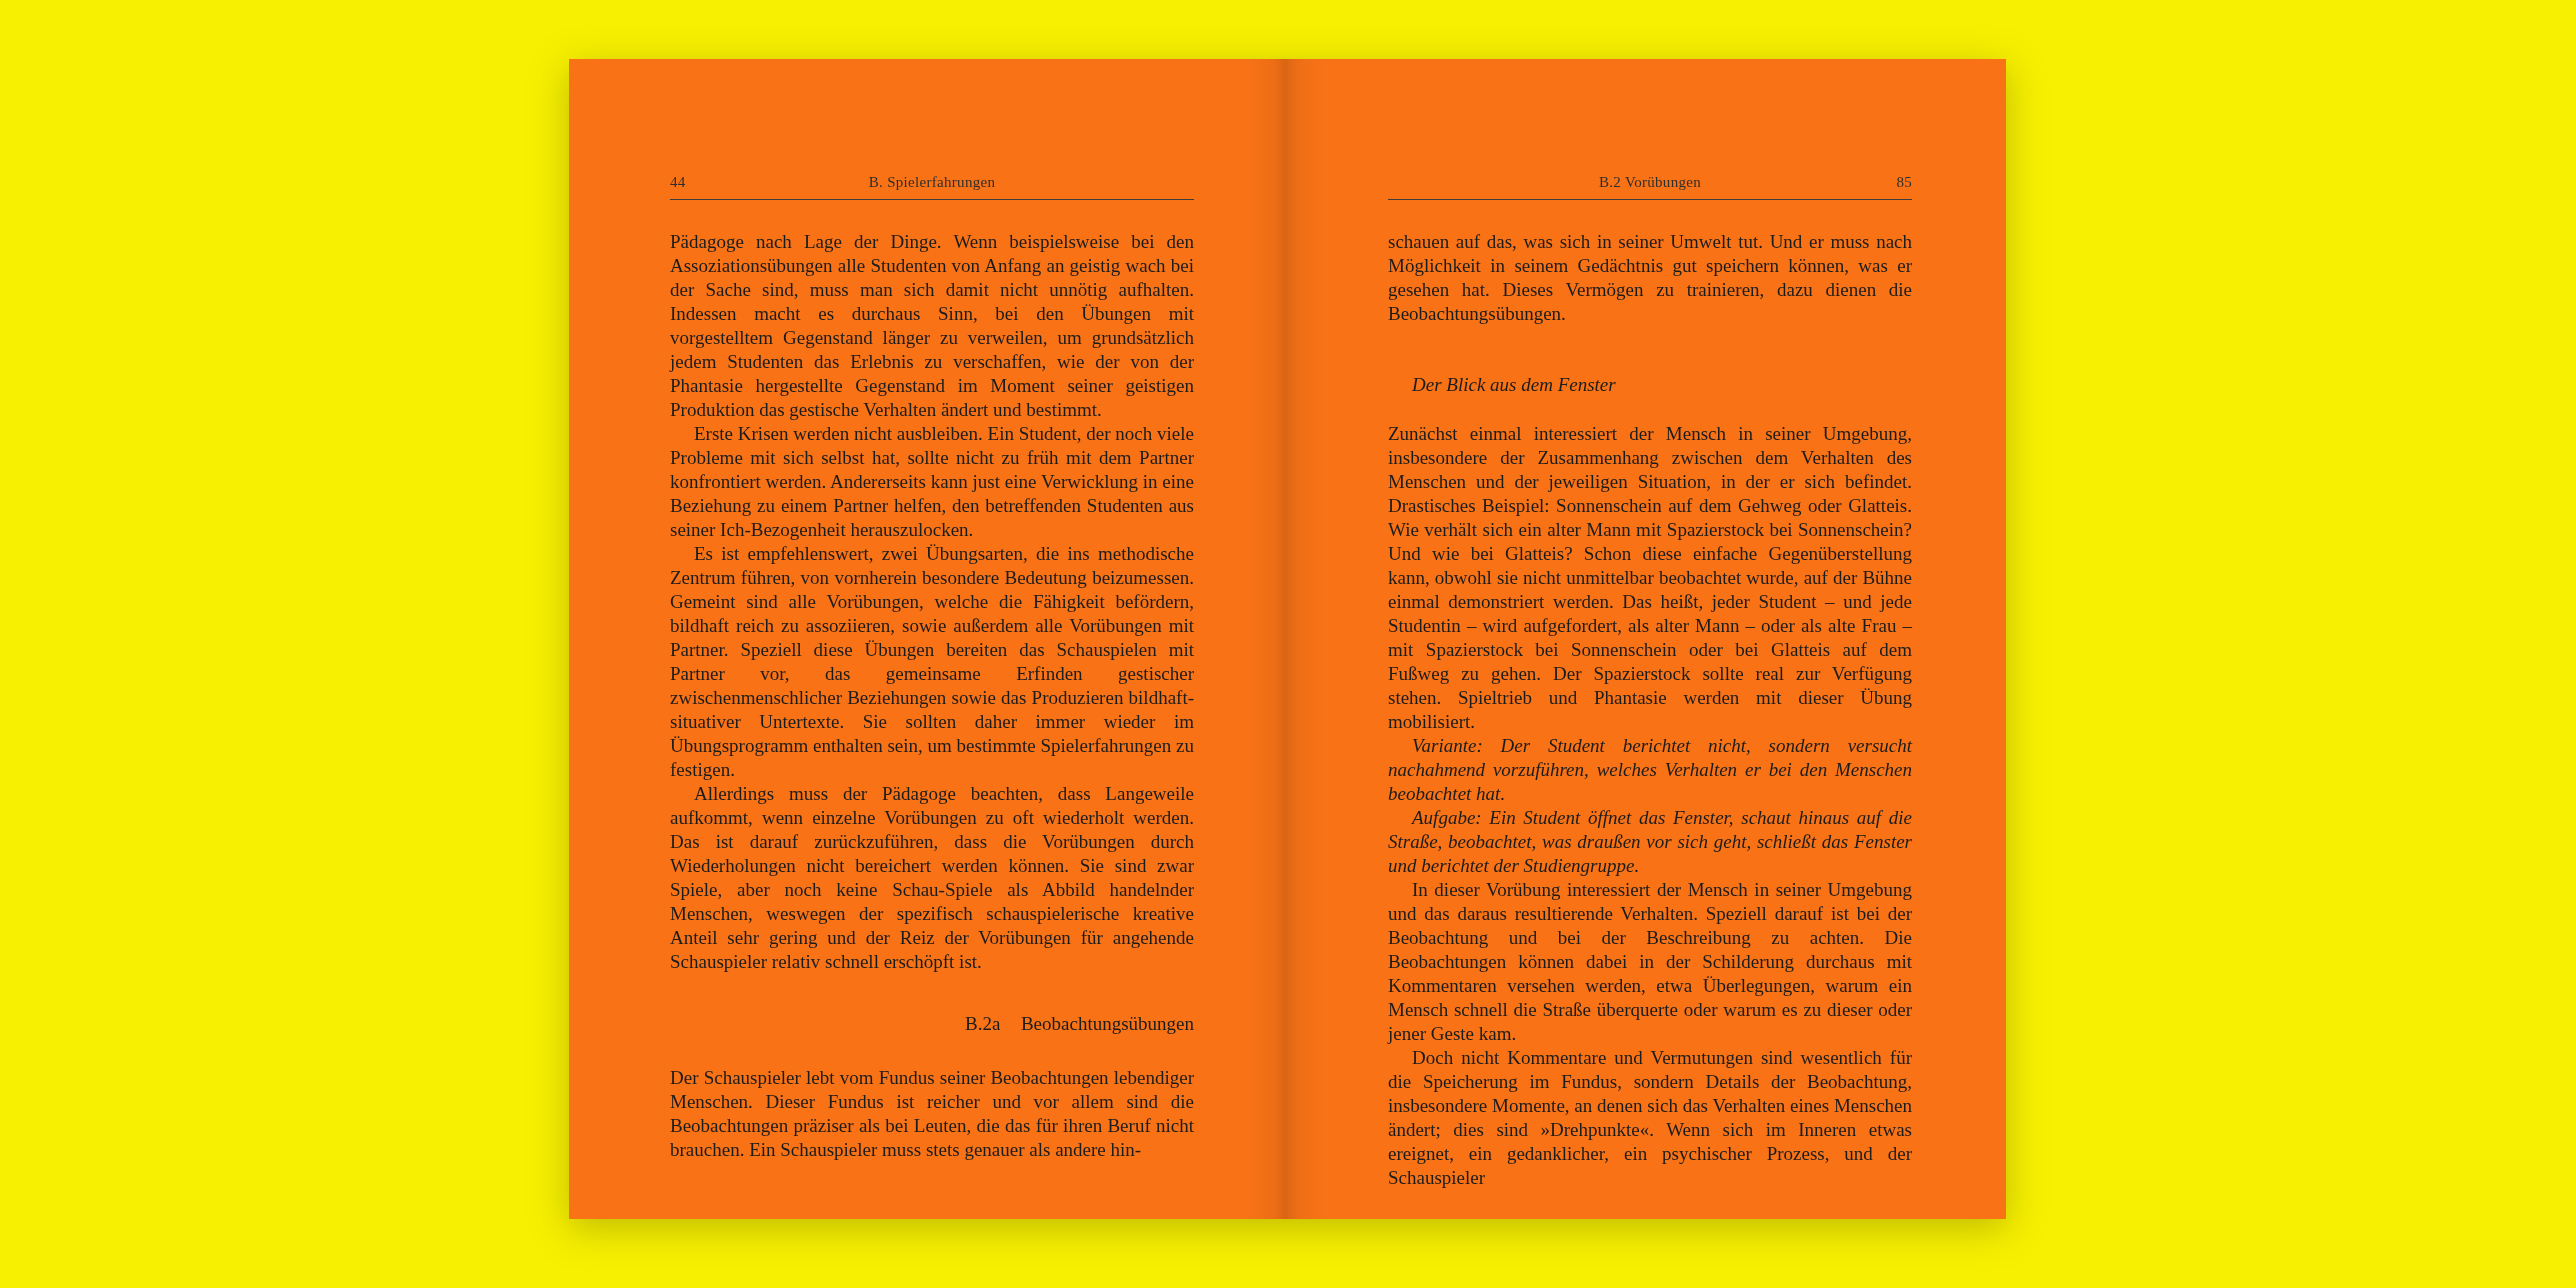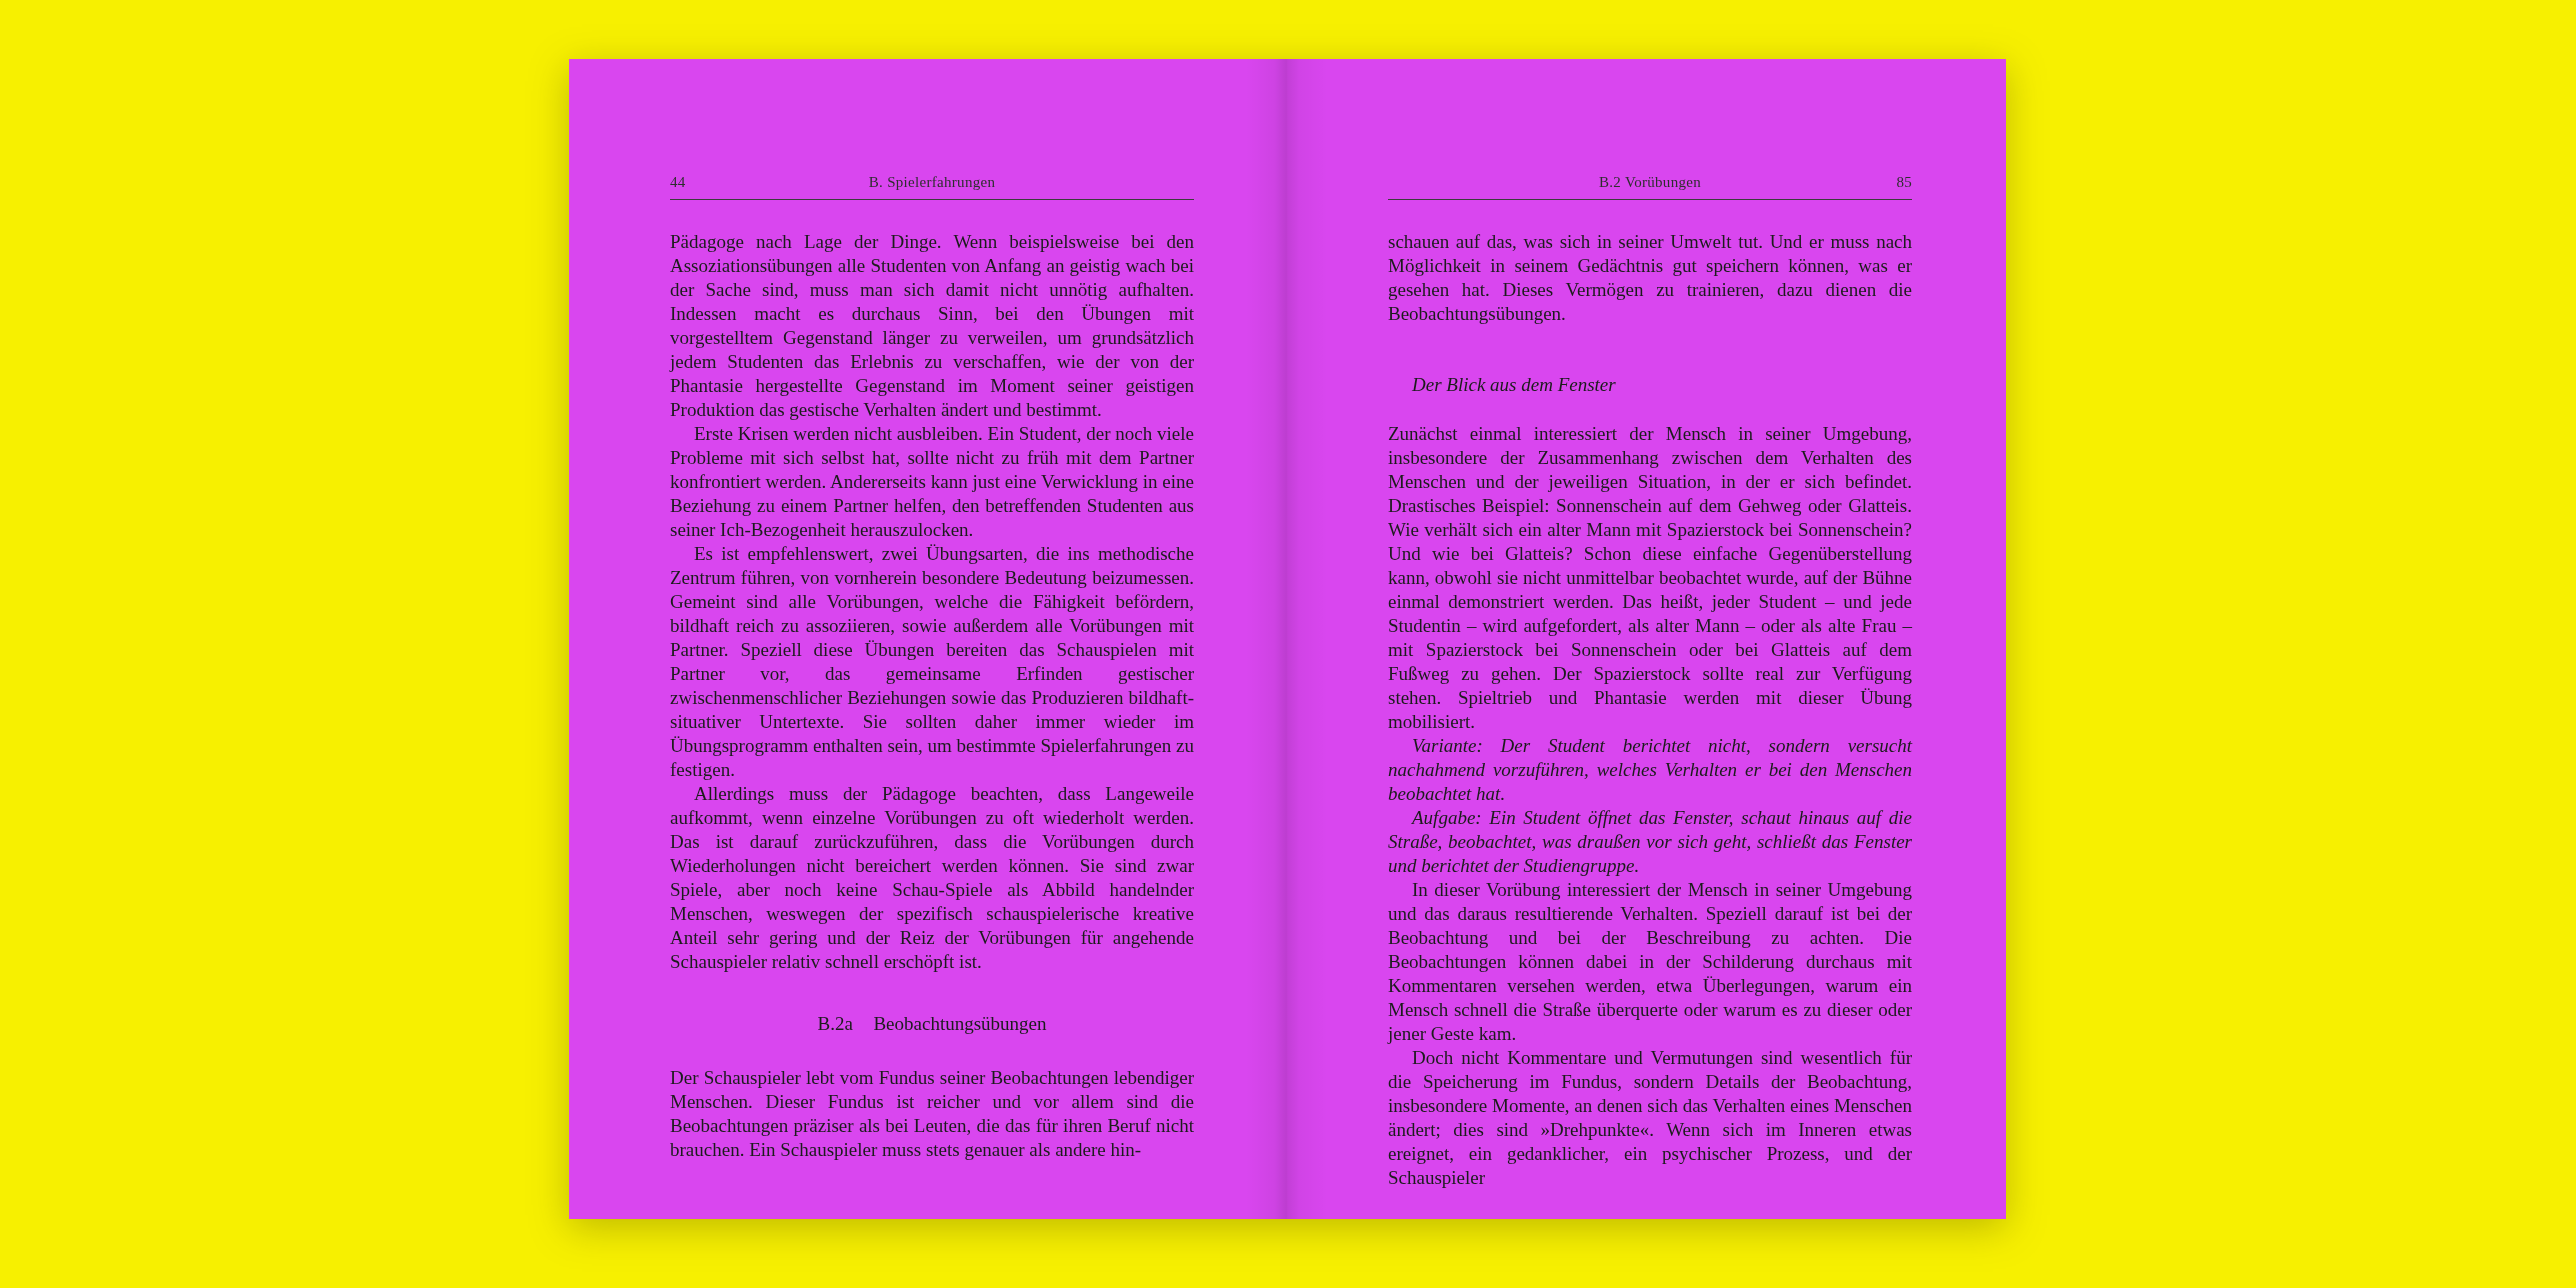--- a/index.html
+++ b/index.html
@@ -18,21 +18,21 @@
     width: 2576px;
     height: 1288px;
     background: #f7f000;
   }
   .book {
     position: absolute;
     left: 569px;
     top: 59px;
     width: 1437px;
     height: 1160px;
-    background: #d946ef;
+    background: #f97316;
     box-shadow: 0 9.3px 36px rgba(90, 85, 0, 0.35);
   }
   .page {
     position: absolute;
     top: 0;
     height: 100%;
     width: 719px;
   }
   .page.left  { left: 0; }
   .page.right { left: 719px; }
@@ -93,21 +93,21 @@
   .ex-heading {
     font-style: italic;
     text-indent: 24px;
     margin-top: 47px !important;
     margin-bottom: 25px !important;
     text-align: left;
   }
   .section-heading {
     margin-top: 38px !important;
     margin-bottom: 30px !important;
-    text-align: center;
+    text-align: right;
   }
   .section-heading .sec-label {
     margin-right: 20.6px;
   }
 </style>
 </head>
 <body>
 
 <div class="canvas">
   <div class="book">

